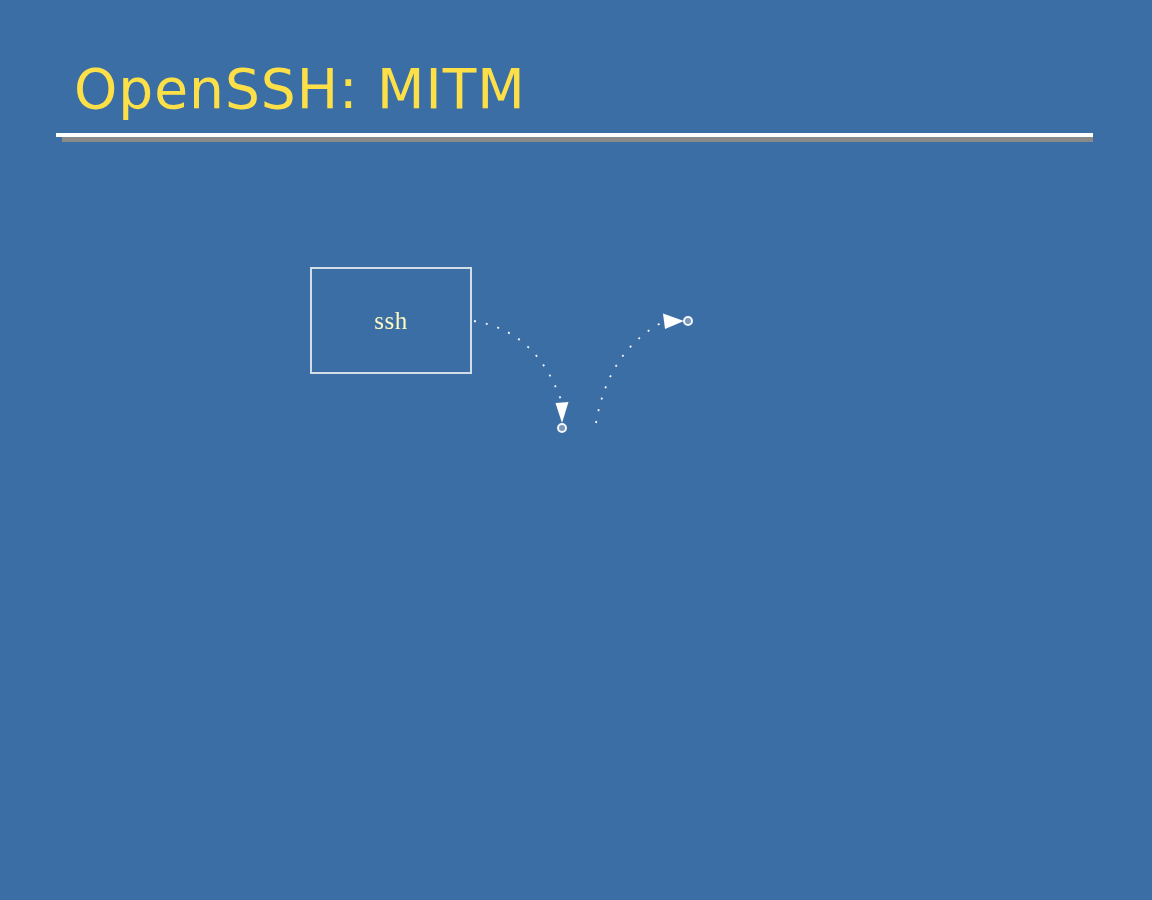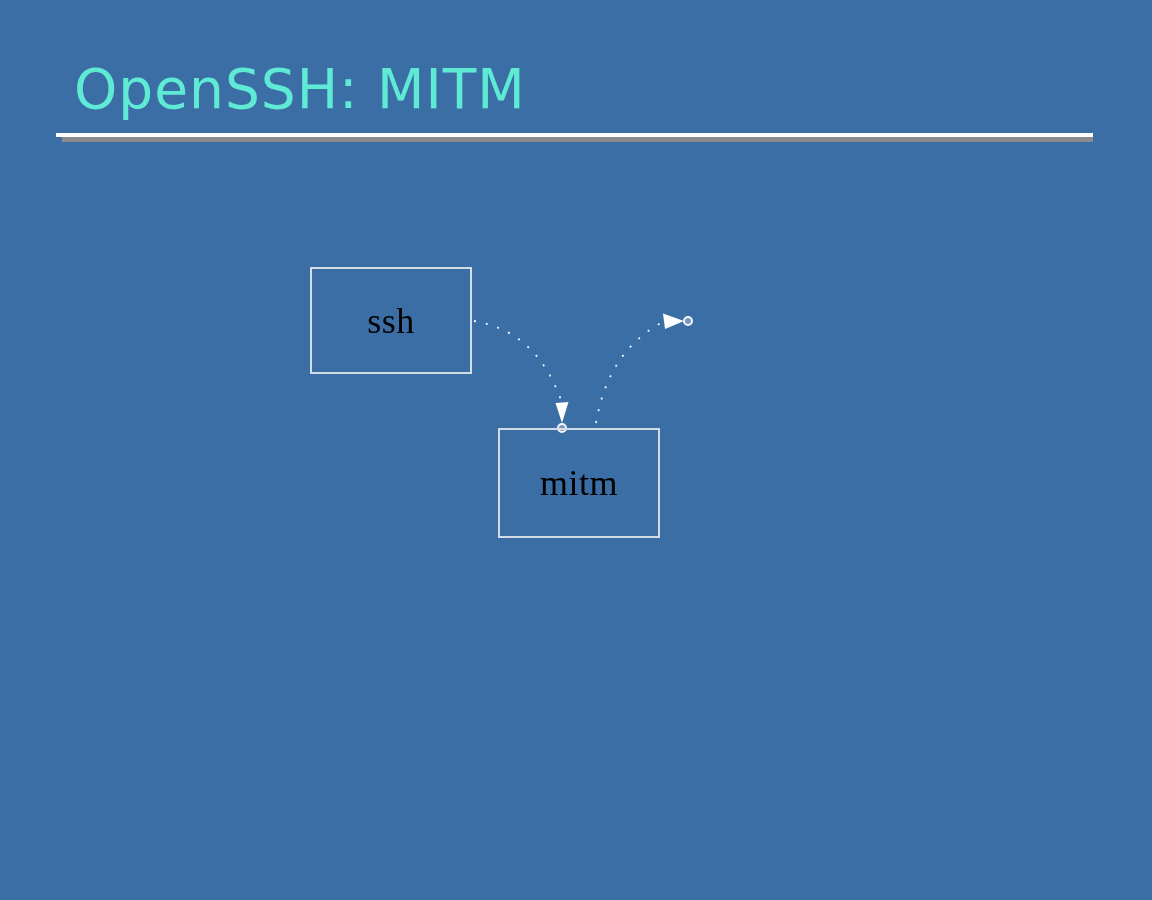--- a/index.html
+++ b/index.html
@@ -21,21 +21,21 @@
     height: 900px;
   }
   .slide-title {
     position: absolute;
     left: 74px;
     top: 62px;
     font-family: "DejaVu Sans", sans-serif;
     font-size: 55px;
     line-height: 1.0;
     font-weight: 500;
-    color: #5eead4;
+    color: #fde047;
     letter-spacing: 1px;
     white-space: nowrap;
   }
   .title-rule-white {
     position: absolute;
     left: 56px;
     top: 133px;
     width: 1037px;
     height: 4px;
     background: #FFFFFF;
@@ -52,22 +52,22 @@
     position: absolute;
     border: 2px solid #D3DDE8;
     background: transparent;
     display: flex;
     align-items: center;
     justify-content: center;
     box-sizing: border-box;
   }
   .node-label {
     font-family: "Liberation Serif", "DejaVu Serif", serif;
-    font-size: 36px;
-    color: #000000;
+    font-size: 25px;
+    color: #fef9c3;
     letter-spacing: 0.5px;
   }
   .node-ssh  { left: 310px; top: 267px; width: 162px; height: 107px; }
   .node-sshd { left: 687px; top: 267px; width: 162px; height: 107px; }
   .node-mitm { left: 498px; top: 428px; width: 162px; height: 110px; }
   .diagram-svg {
     position: absolute;
     left: 0;
     top: 0;
     width: 1152px;
@@ -110,17 +110,14 @@
     <path class="edge-path" d="M 596 423 Q 608 352 661 323"></path>
     <polygon class="arrowhead" points="663,313.5 665,329 684,321"></polygon>
     <circle class="endpoint-circle" cx="688" cy="321" r="4"></circle>
   </svg>
 
   <div class="node node-ssh">
     <span class="node-label">ssh</span>
   </div>
 
 
-  <div class="node node-mitm">
-    <span class="node-label">mitm</span>
-  </div>
 
 </div>
 
 </body></html>

